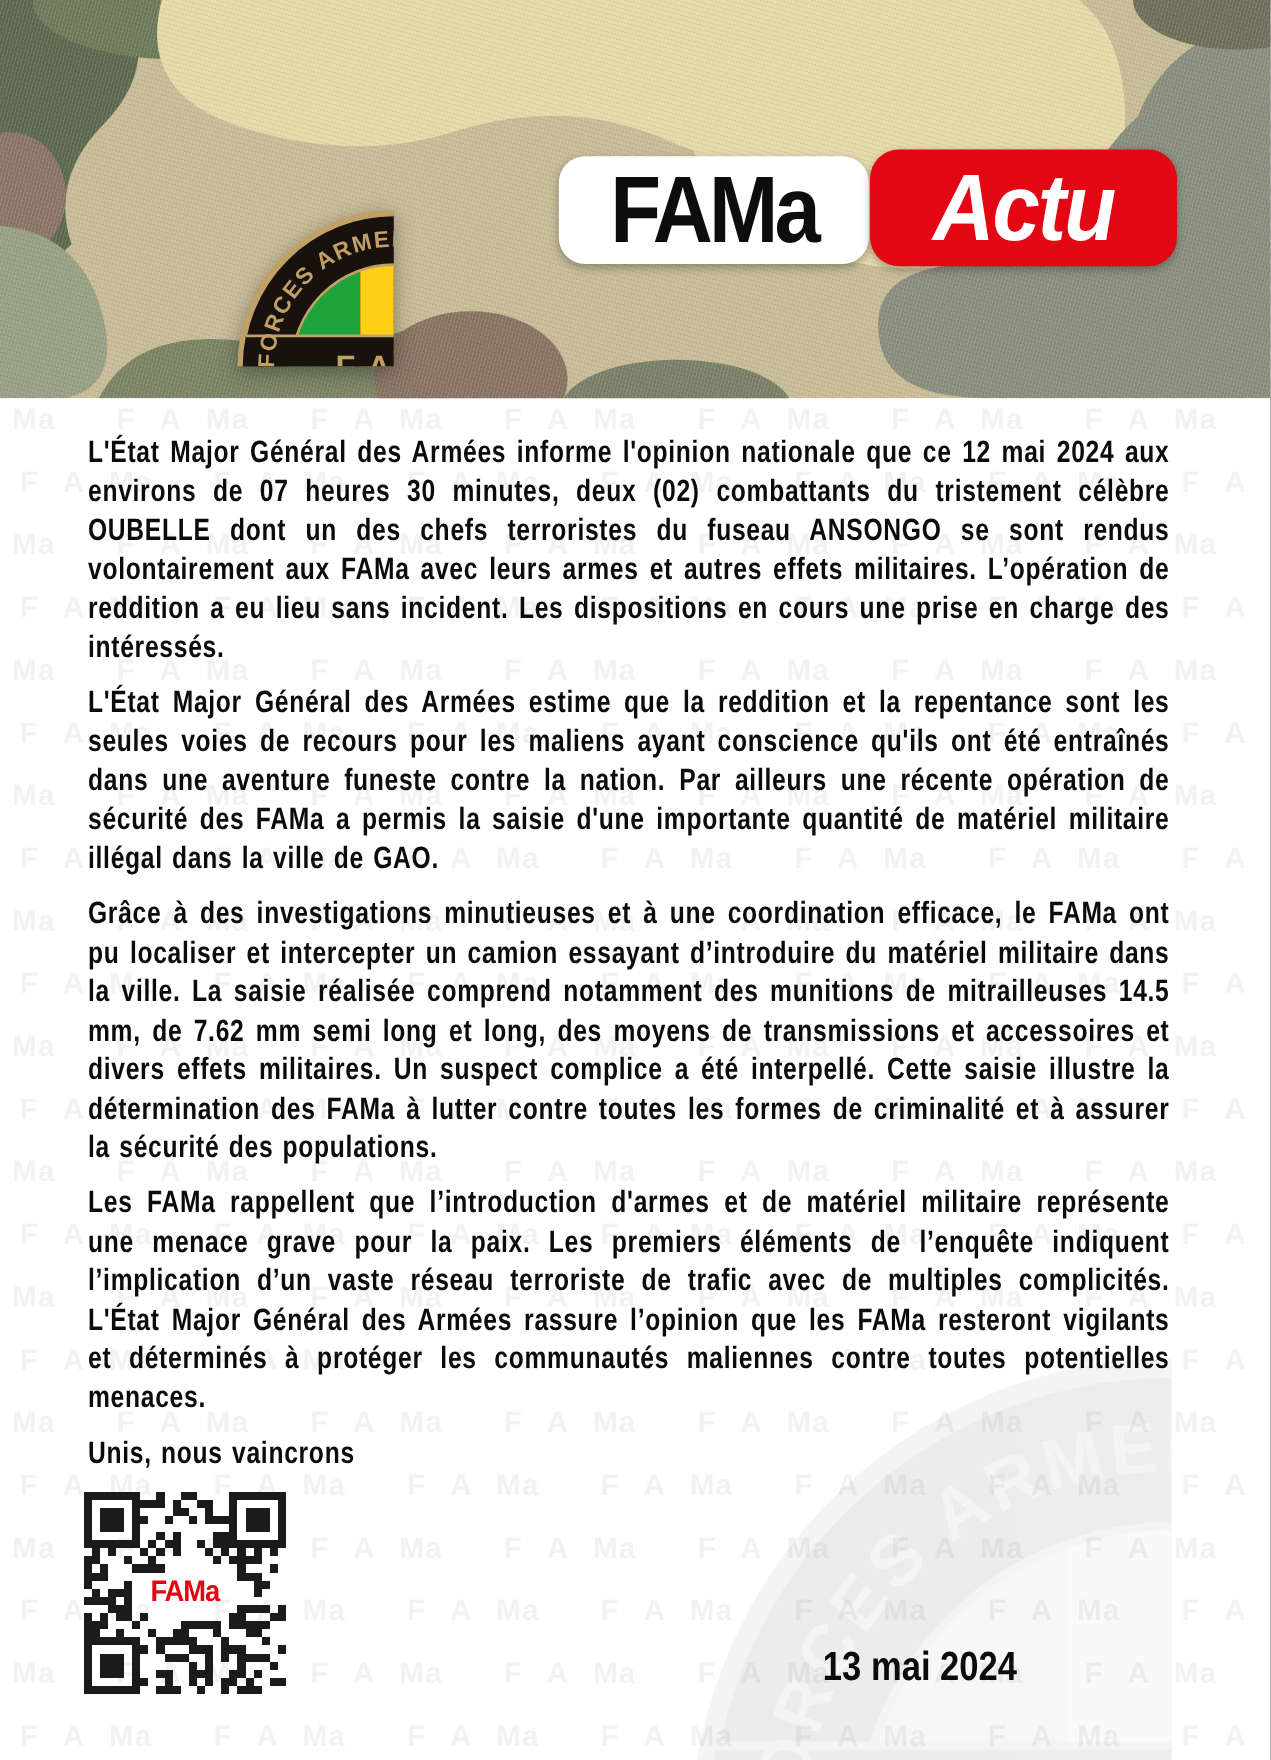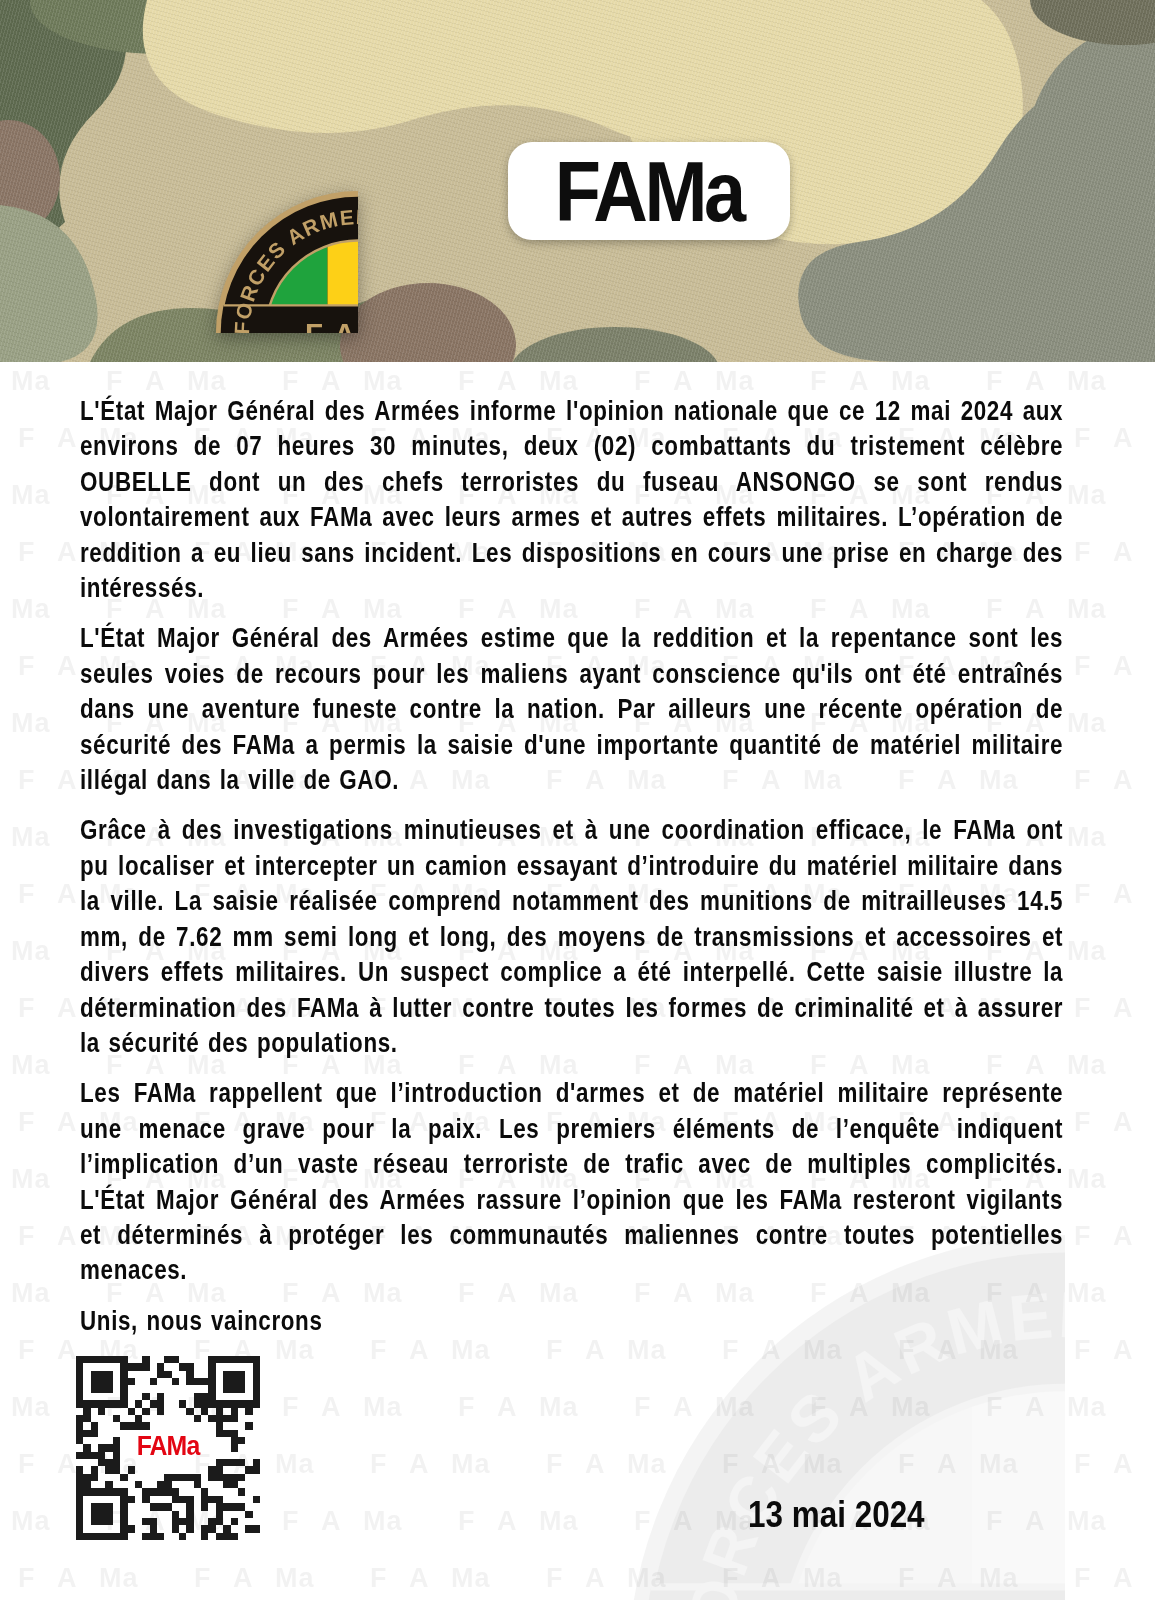--- a/index.html
+++ b/index.html
@@ -122,20 +122,23 @@
     </svg>
     <div class="weave"></div>
 
     <svg class="badge-svg" viewBox="-150 -150 300 300">
       <use href="#badge-sym"></use>
     </svg>
 
     <div class="masthead">
       <div class="brand-box">
         <span>FAMa</span>
+      </div>
+      <div class="accent-box">
+        <span>Actu</span>
       </div>
     </div>
   </header>
 
   <div class="wm-layer" id="wm-layer">
     <svg class="emblem-wm" viewBox="-150 -150 300 300" style="--badge-black:#dedede;--badge-gold:#ececec;--flag-green:#f1f1f1;--flag-yellow:#f5f5f5;--flag-red:#eeeeee">
       <use href="#badge-sym"></use>
     </svg>
   <span class="wm" style="left: -70px; top: 6px;">F A Ma</span>
       <span class="wm" style="left: 106px; top: 6px;">F A Ma</span>

